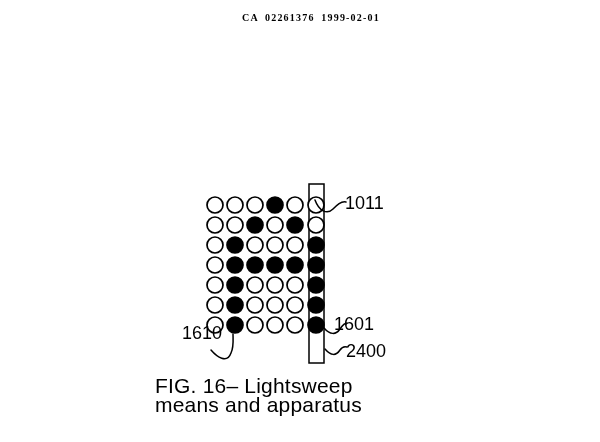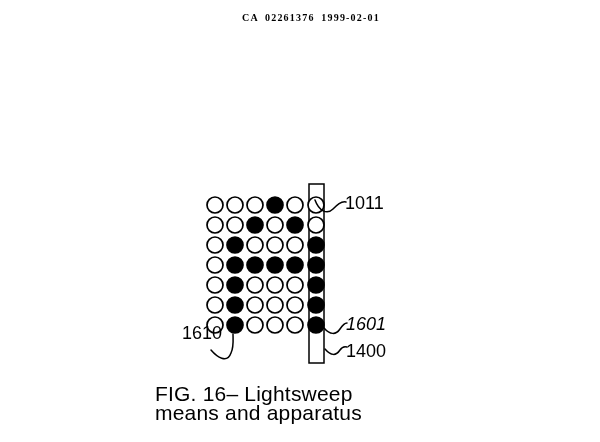--- a/index.html
+++ b/index.html
@@ -29,27 +29,27 @@
   .dot.open { fill: #ffffff; }
   .dot.filled { fill: #000000; }
   .leader { fill: none; stroke: #000000; stroke-width: 1.5; stroke-linecap: round; }
   .ref-label {
     position: absolute;
     font-size: 18px;
     line-height: 18px;
     white-space: nowrap;
   }
   #lbl-1607 { left: 345px; top: 194px; }
-  #lbl-1601 { left: 346px; top: 315px; font-style: italic; }
+  #lbl-1601 { left: 334px; top: 315px; }
   #lbl-1600 { left: 346px; top: 342px; }
   #lbl-1610 { left: 182px; top: 324px; }
   .caption {
     position: absolute;
     left: 155px;
-    top: 384px;
+    top: 376px;
     font-size: 21px;
     line-height: 19px;
     letter-spacing: 0.2px;
     white-space: nowrap;
   }
 </style>
 </head>
 <body>
 
 <div class="page">
@@ -103,21 +103,21 @@
         <circle cx="316" cy="325" r="8" class="dot filled"></circle>
       </g>
     <path class="leader" d="M 315 200 C 319 211, 327 215, 333 209 C 337 205, 341 201, 346 202"></path>
     <path class="leader" d="M 324 328 C 330 335, 336 335, 340 329 C 342 326, 344 323, 347 323"></path>
     <path class="leader" d="M 325 349 C 331 356, 336 356, 340 350 C 342 347, 344 346, 347 347"></path>
     <path class="leader" d="M 211 350 C 217 357, 227 364, 231 353 C 234 347, 233 339, 233 334"></path>
   </svg>
 
   <div class="ref-label" id="lbl-1607">1011</div>
   <div class="ref-label" id="lbl-1601">1601</div>
-  <div class="ref-label" id="lbl-1600">1400</div>
+  <div class="ref-label" id="lbl-1600">2400</div>
   <div class="ref-label" id="lbl-1610">1610</div>
 
   <div class="caption">
     <div>FIG. 16– Lightsweep</div>
     <div>means and apparatus</div>
   </div>
 
 </div>
 
 </body></html>

